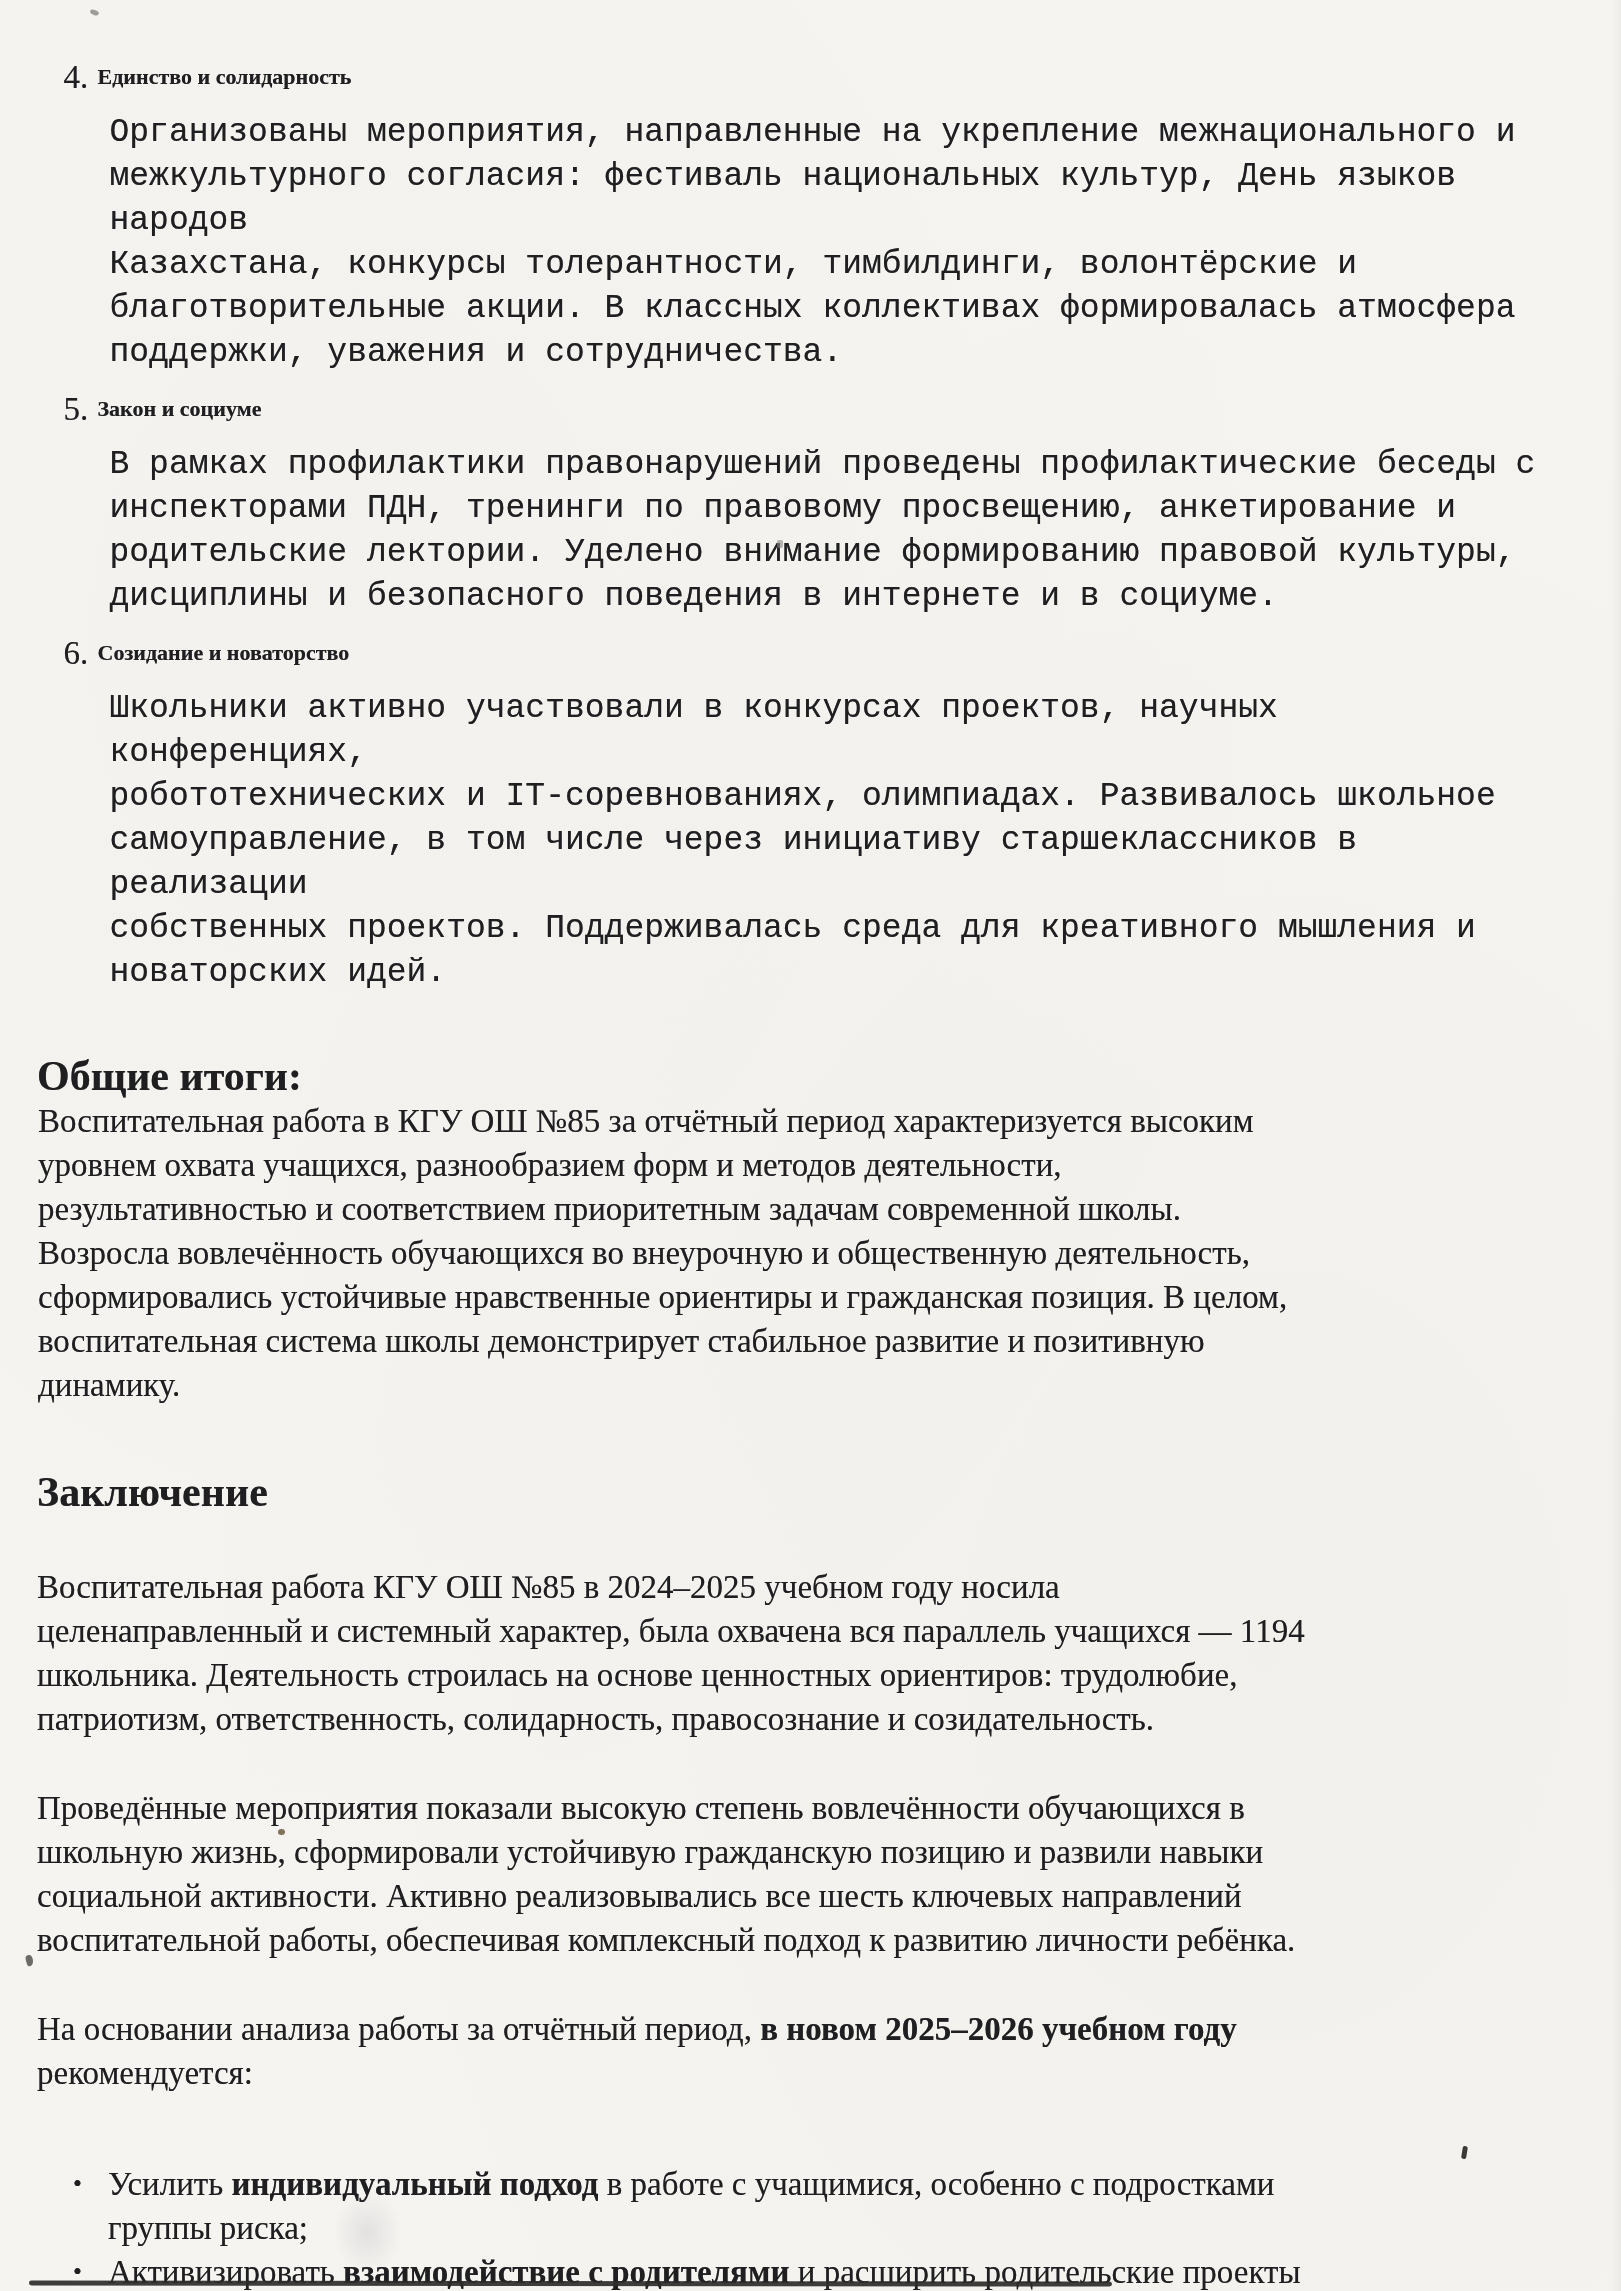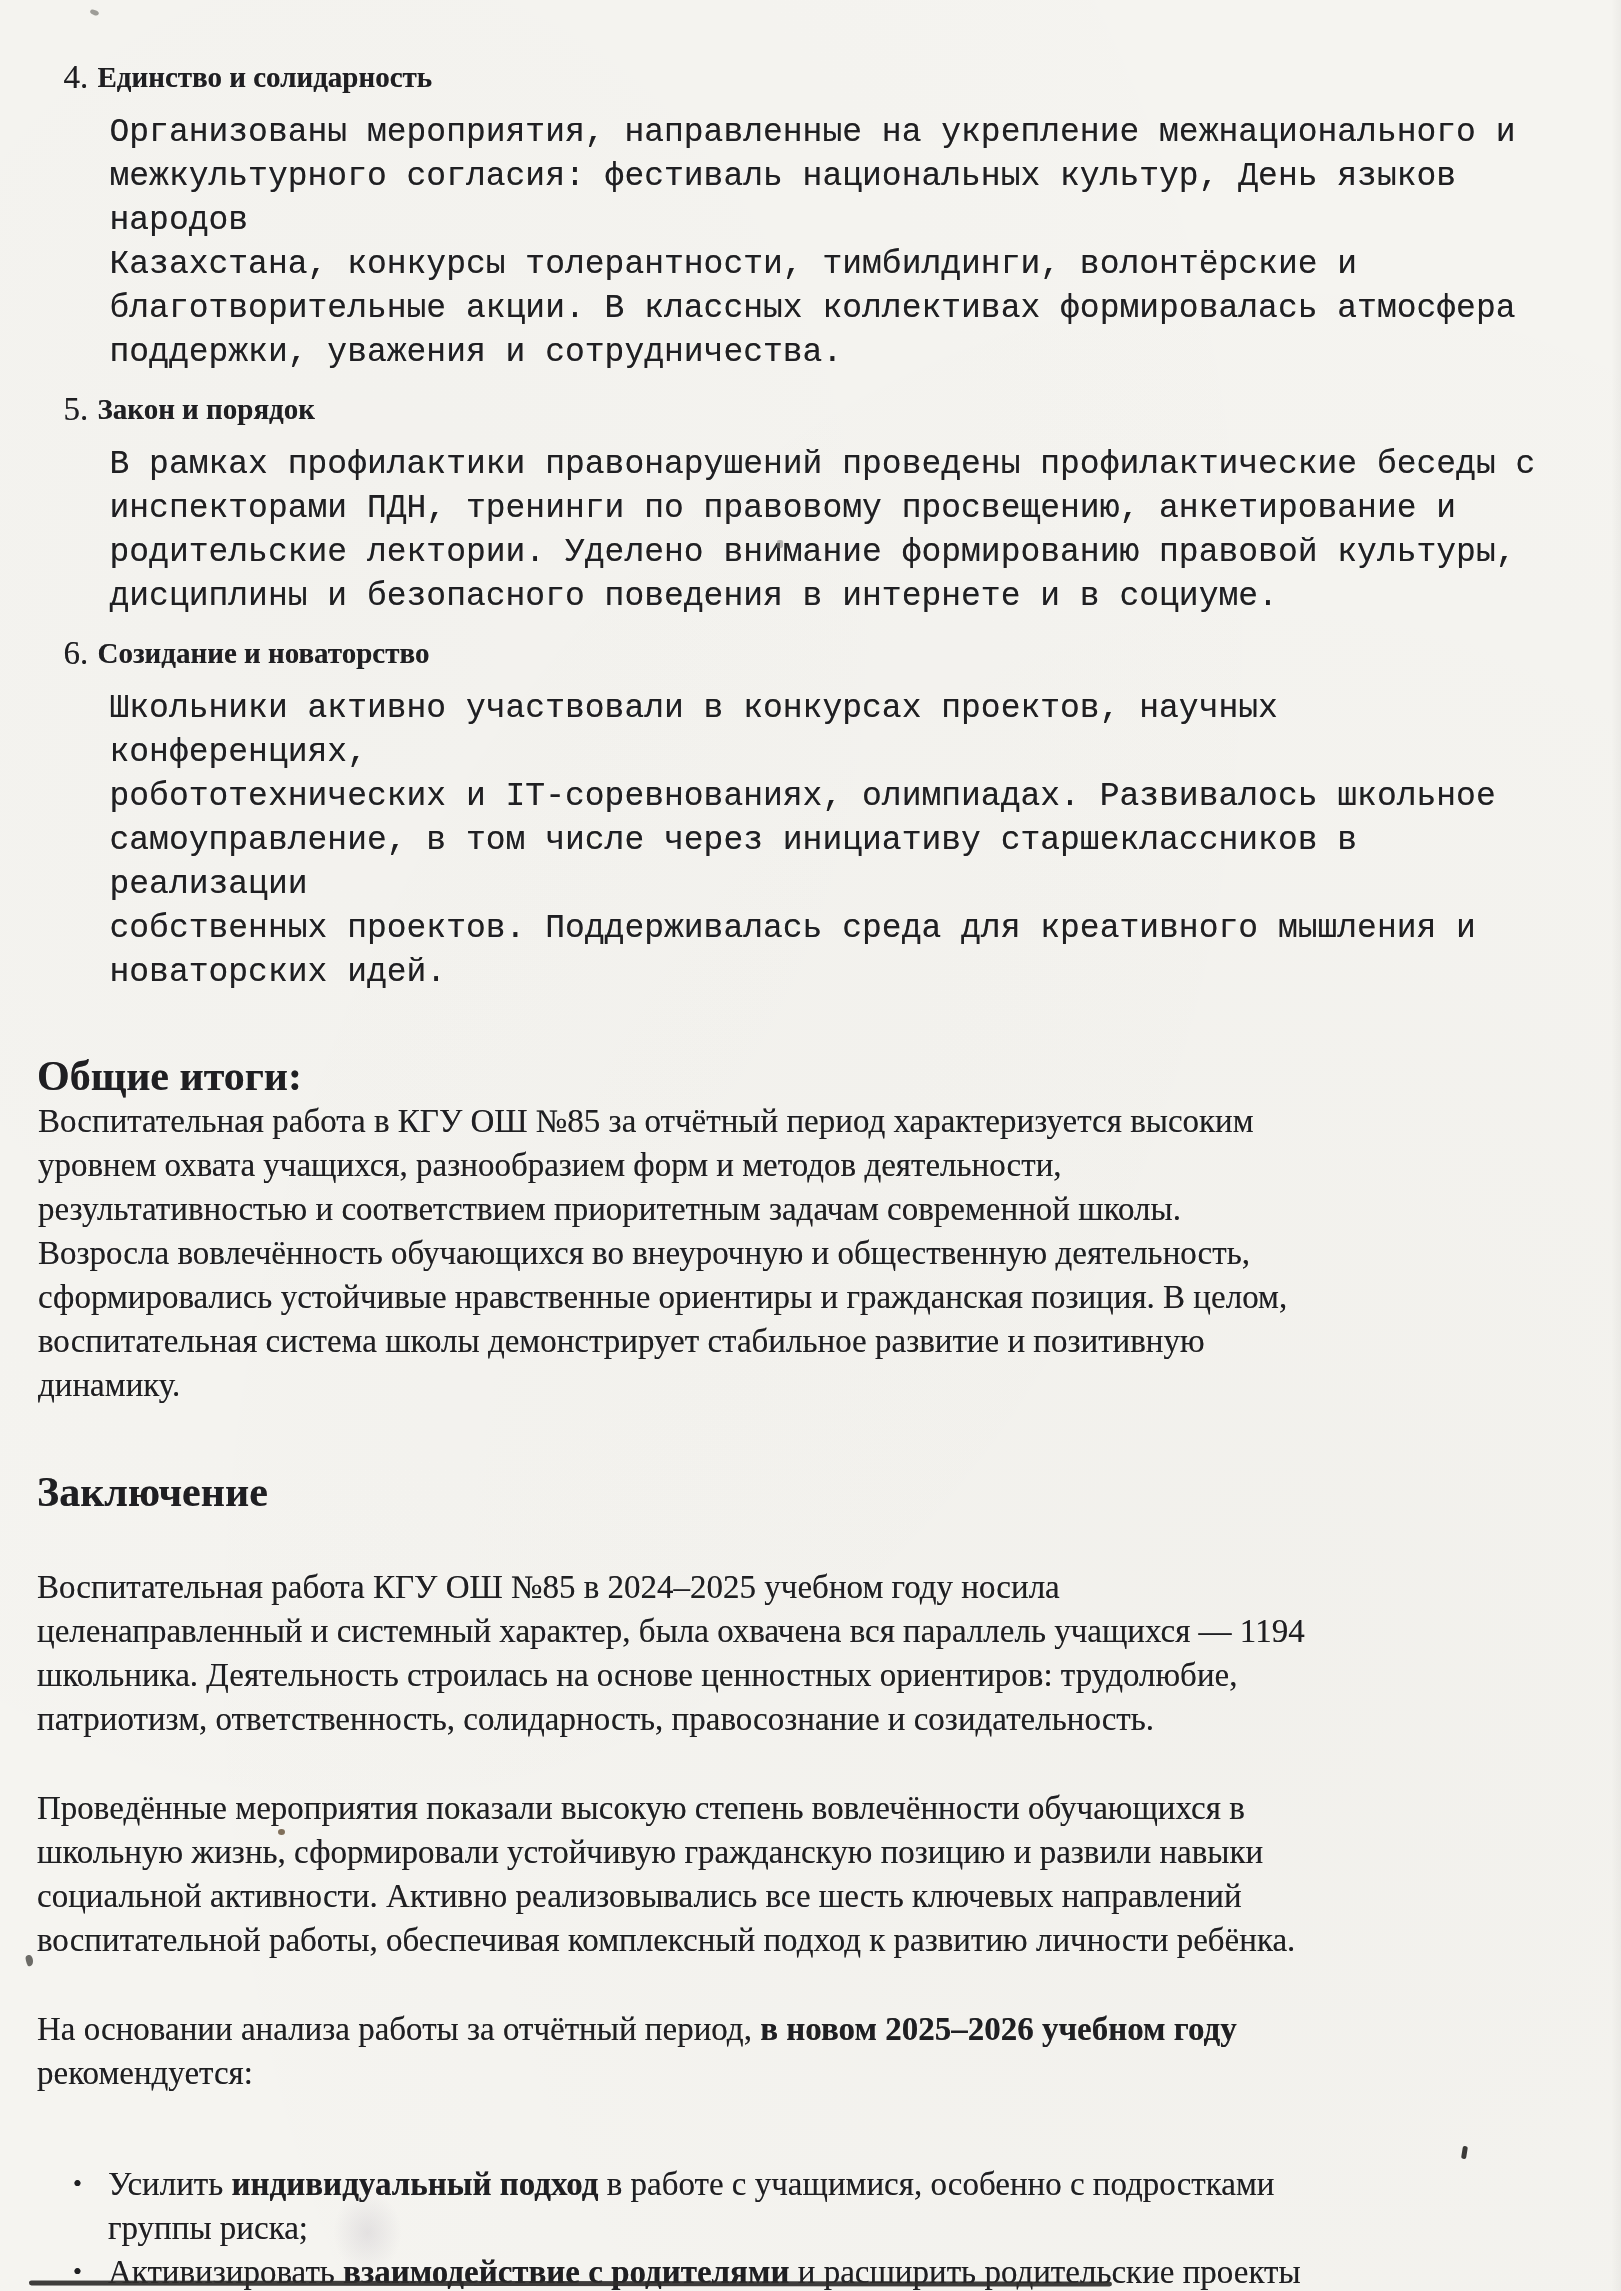--- a/index.html
+++ b/index.html
@@ -33,21 +33,21 @@
     display: flex;
     padding-left: 26.5px;
   }
   .section-num {
     flex: none;
     width: 34px;
   }
   .section-content { flex: 1 1 auto; }
   .section-title {
     margin: 0;
-    font-size: 29px;
+    font-size: 22px;
     font-weight: bold;
   }
   .section-body { margin: 12px; font-family: Liberation Mono, monospace; }
 
   
   .summary-block { margin-top: 47px; }
   .block-heading {
     margin: 0;
     font-size: 42px;
     font-weight: bold;
@@ -123,21 +123,21 @@
 межкультурного согласия: фестиваль национальных культур, День языков народов
 Казахстана, конкурсы толерантности, тимбилдинги, волонтёрские и
 благотворительные акции. В классных коллективах формировалась атмосфера
 поддержки, уважения и сотрудничества.</p>
       </div>
     </div>
 
     <div class="section-item">
       <span class="section-num">5.</span>
       <div class="section-content">
-        <h3 class="section-title">Закон и порядок</h3>
+        <h3 class="section-title">Закон и социуме</h3>
         <p class="section-body pre">В рамках профилактики правонарушений проведены профилактические беседы с
 инспекторами ПДН, тренинги по правовому просвещению, анкетирование и
 родительские лектории. Уделено внимание формированию правовой культуры,
 дисциплины и безопасного поведения в интернете и в социуме.</p>
       </div>
     </div>
 
     <div class="section-item">
       <span class="section-num">6.</span>
       <div class="section-content">

